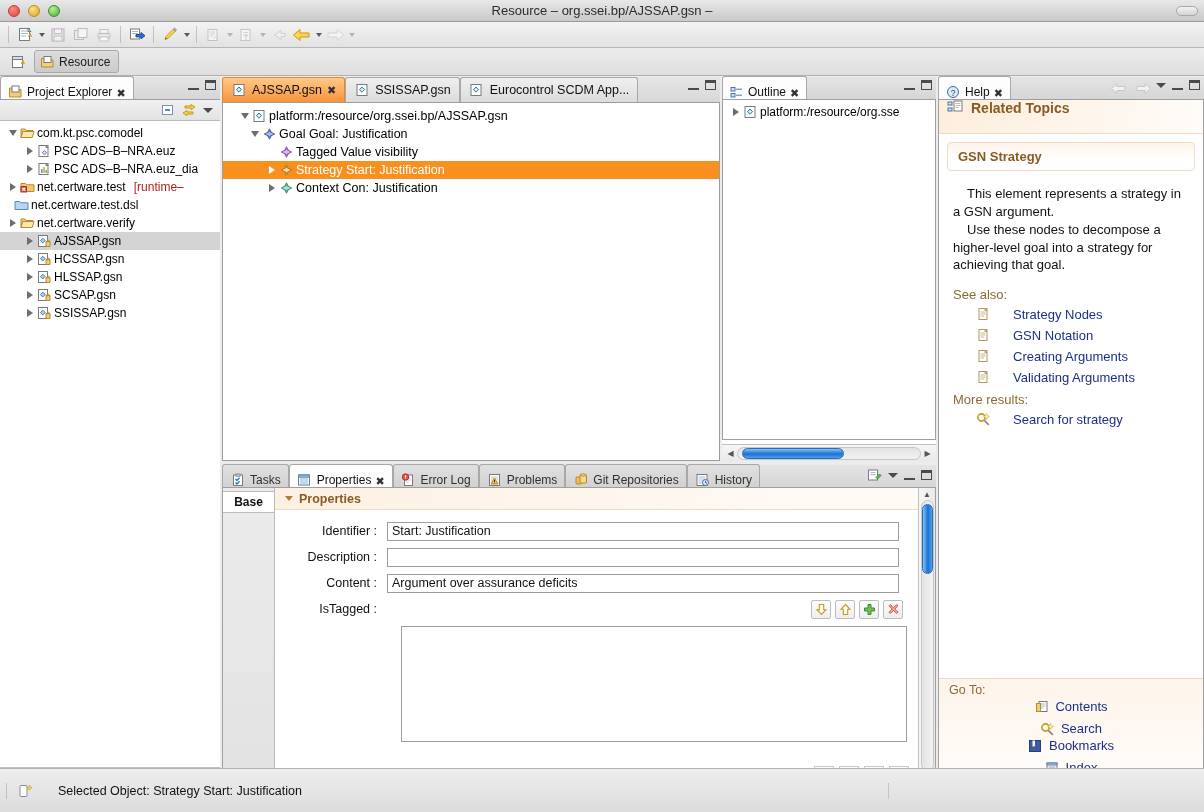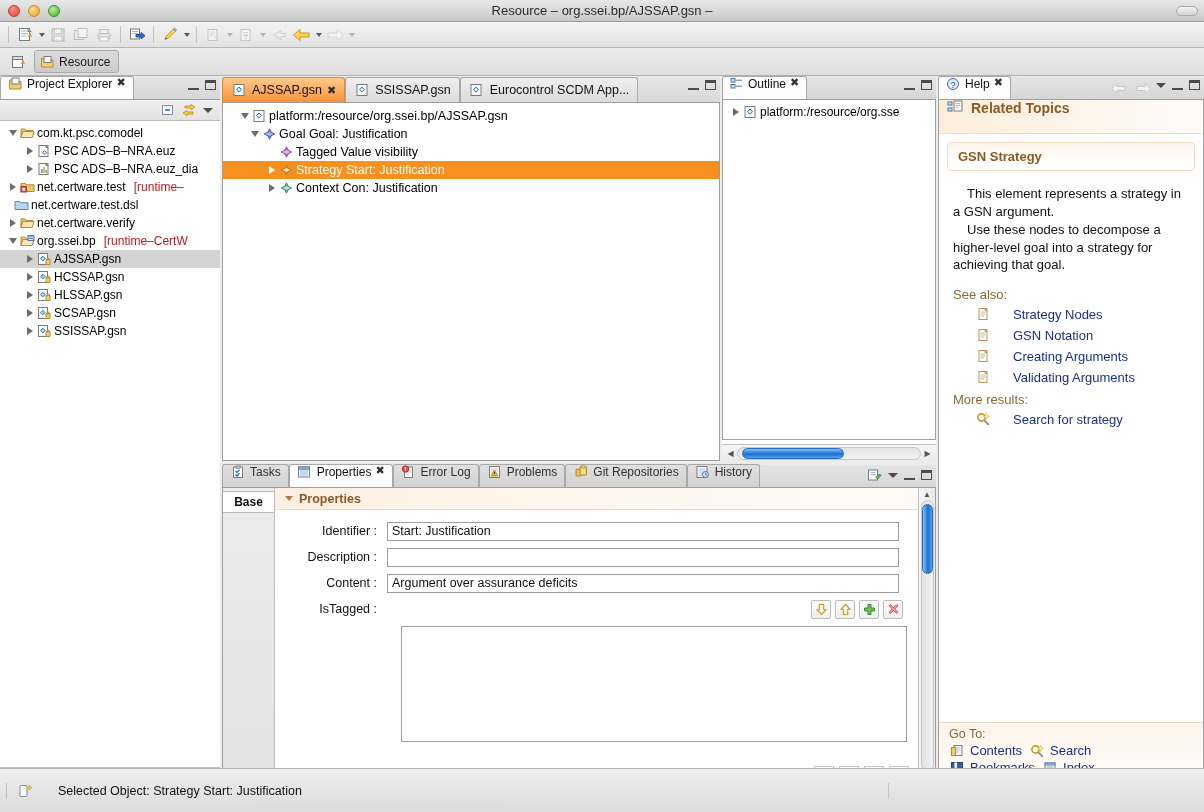--- a/index.html
+++ b/index.html
@@ -65,21 +65,21 @@
 
   
   .view { position: absolute; background: #fff; }
   .viewtabbar {
     height: 23px; display: flex; align-items: flex-end;
     background: linear-gradient(#e4e4e4,#d6d6d6);
     border-bottom: 1px solid #9f9f9f;
     position: relative;
   }
   .vtab {
-    height: 23px; display: flex; align-items: flex-start; gap: 4px;
+    height: 23px; display: flex; align-items: flex-end; gap: 4px;
     padding: 0 7px;
     background: #fdfdfd;
     border-left: 1px solid #a8a8a8; border-right: 1px solid #a8a8a8; border-top: 1px solid #a8a8a8;
     border-top-left-radius: 3px; border-top-right-radius: 3px;
     font-size: 12px; color: #111;
   }
   .vtab.inactive { background: linear-gradient(#e0e0e0,#d2d2d2); color: #303030; }
   .vctrls { position: absolute; right: 4px; top: 3px; display: flex; align-items: center; gap: 6px; }
   .ic-min { width: 11px; height: 9px; border-bottom: 2px solid #4a4a4a; }
   .ic-max { width: 11px; height: 10px; border: 1px solid #4a4a4a; border-top-width: 3px; }
@@ -179,21 +179,21 @@
   .help-para { padding: 14px 14px 0 14px; font-size: 13px; color: #111; line-height: 1.35; }
   .help-para p { text-indent: 14px; margin-bottom: 1px; }
   .see-also { padding: 12px 14px 2px 14px; color: #8a6a33; font-size: 13px; }
   .help-link { display: flex; align-items: center; gap: 22px; padding: 3px 29px; color: #1b2f8a; font-size: 13px; margin-left: 8px; }
   .more-results { padding: 4px 14px 2px 14px; color: #8a6a33; font-size: 13px; }
   .goto {
     border-top: 1px solid #e8d9c6; background: linear-gradient(#fdf4ea,#fffdfb);
     padding: 4px 10px 8px 10px;
   }
   .goto-label { color: #8a6a33; font-size: 12.5px; margin-bottom: 2px; }
-  .goto-row { display: flex; align-items: center; gap: 7px; font-size: 13px; color: #1b2f8a; margin-top: 2px; }
+  .goto-row { display: flex; align-items: center; gap: 7px; font-size: 13px; color: #1b2f8a; margin-top: 2px; flex-direction: column; }
   .goto-item { display: flex; align-items: center; gap: 5px; }
   .help-navs { position: absolute; right: 52px; top: 5px; display: flex; gap: 8px; align-items: center; }
 
   
   .statusbar {
     position: absolute; left: 0; right: 0; bottom: 0; height: 44px;
     background: linear-gradient(#eeeeee,#dcdcdc); border-top: 1px solid #b4b4b4;
     display: flex; align-items: center; gap: 10px; padding-left: 6px;
   }
   .sb-divider { width: 1px; height: 16px; background: #c0c0c0; }
@@ -410,33 +410,20 @@
           </div>
           <div class="trow" style="padding-left: 6px;">
             <span class="twist closed"></span>
             <span class="tico">
               <svg width="15" height="14" viewBox="0 0 15 14">
                 <path d="M1 3h4l1.2 1.5h6.8v1H2.8L1 11.5z" fill="#f2cd79" stroke="#b78b2e"></path>
                 <path d="M2.8 5.5h11.2L12.2 11.5H1z" fill="#fbe6b0" stroke="#b78b2e"></path>
               </svg>
             </span>
             <span class="tlabel">net.certware.verify</span>
-          </div>
-          <div class="trow" style="padding-left: 6px;">
-            <span class="twist open"></span>
-            <span class="tico">
-              <svg width="15" height="14" viewBox="0 0 15 14">
-                <path d="M1 3h4l1.2 1.5h6.8v1H2.8L1 11.5z" fill="#f2cd79" stroke="#b78b2e"></path>
-                <path d="M2.8 5.5h11.2L12.2 11.5H1z" fill="#fbe6b0" stroke="#b78b2e"></path>
-                <rect x="8" y="1.5" width="6" height="5" fill="#cfe0f0" stroke="#4a78a8"></rect>
-                <path d="M9 3h4M9 4.5h4" stroke="#6f9bc4"></path>
-              </svg>
-            </span>
-            <span class="tlabel">org.ssei.bp</span>
-            <span class="tsuffix">[runtime–CertW</span>
           </div>
           <div class="trow sel" style="padding-left: 23px;">
             <span class="twist closed"></span>
             <span class="tico">
               <svg width="15" height="14" viewBox="0 0 15 14">
                 <rect x="1.5" y="1.5" width="9" height="11" fill="#fff" stroke="#7a7a7a"></rect>
                 <path d="M5.8 4.2l2.4 2.4-2.4 2.4-2.4-2.4z" fill="#9fd0ea" stroke="#4a84a8"></path>
                 <path d="M9 7.5h4v5H9z" fill="#f2cd79" stroke="#b78b2e"></path>
                 <path d="M10 8.5v-1.2a1.2 1.2 0 012.4 0V8.5" fill="none" stroke="#b78b2e"></path>
               </svg>

